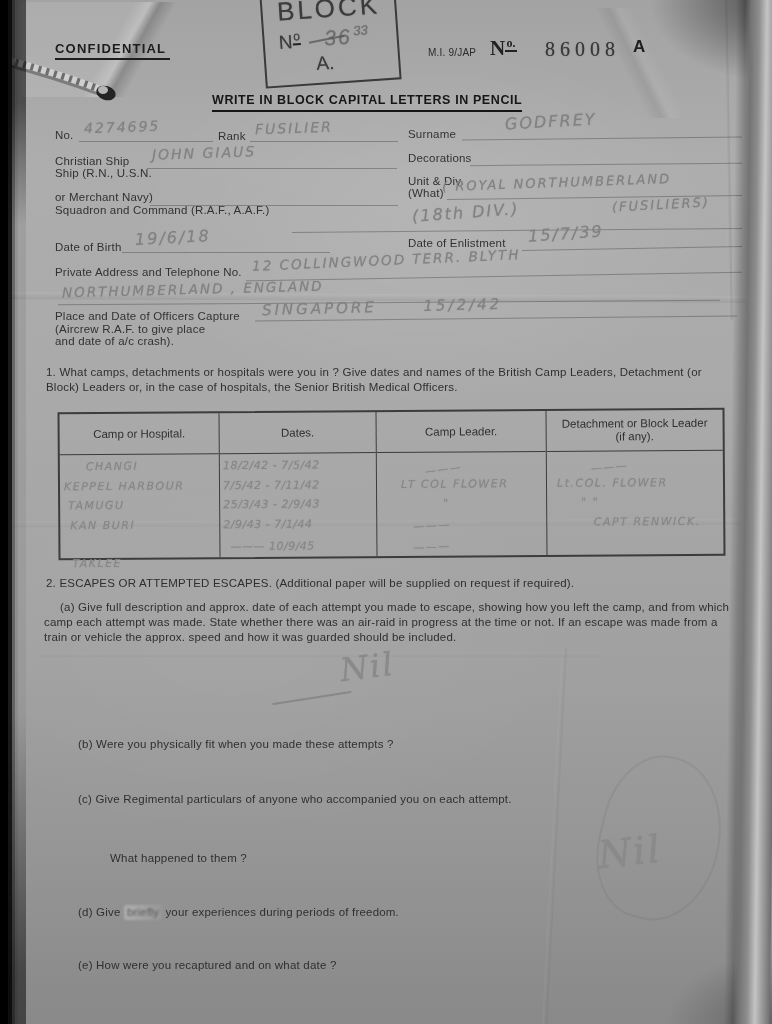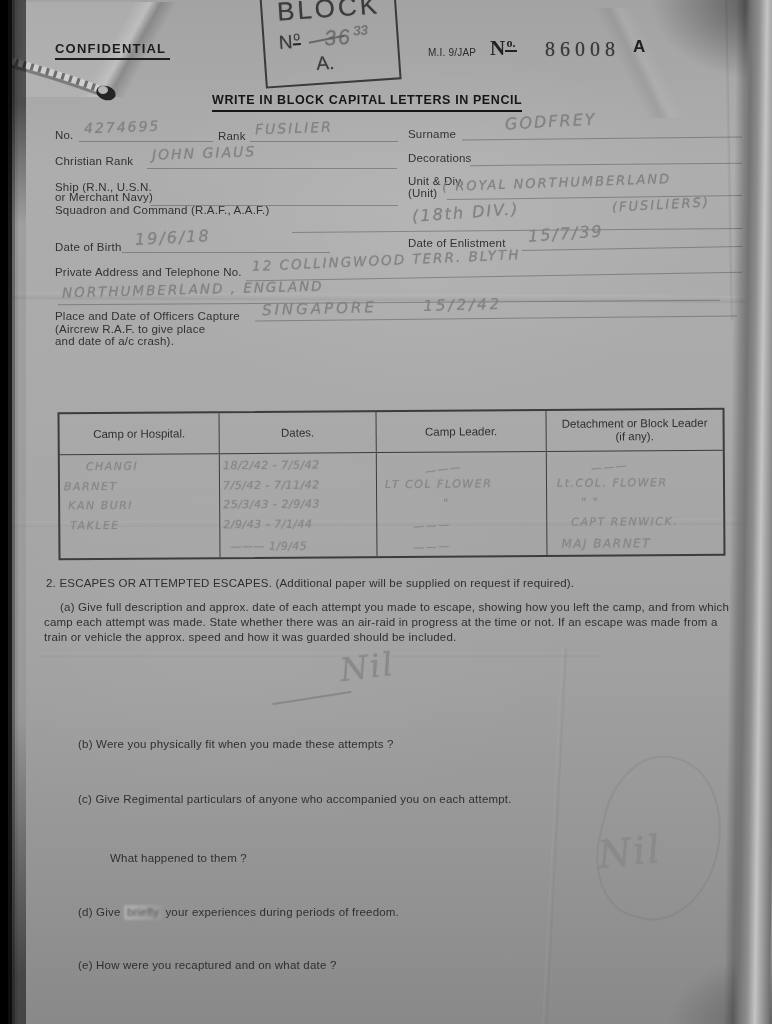--- a/index.html
+++ b/index.html
@@ -79,28 +79,28 @@
     text-align:center; font-size:11.5px; color:#303030; padding:0 10px; line-height:13px; }
   .ct-body { padding-top:5px; }
   .ct-line { height:19.5px; font-family:"DejaVu Sans", sans-serif; font-style:italic; font-size:11px; color:#878787;
     letter-spacing:1.5px; white-space:nowrap; text-shadow:0 0 1px rgba(130,130,130,.6); }
   .ct-c1 .ct-line:nth-child(1){ margin-left:26px; } .ct-c1 .ct-line:nth-child(2){ margin-left:4px; }
   .ct-c1 .ct-line:nth-child(3){ margin-left:8px; } .ct-c1 .ct-line:nth-child(4){ margin-left:10px; }
   .ct-c1 .ct-line:nth-child(5){ margin-left:12px; margin-top:19px; }
   .ct-c2 .ct-line { margin-left:3px; letter-spacing:.5px; }
   .ct-c2 .ct-line:nth-child(5){ margin-left:10px; margin-top:3px; }
   .ct-c3 .ct-line:nth-child(1){ margin-left:48px; transform:rotate(-7deg); }
-  .ct-c3 .ct-line:nth-child(2){ margin-left:8px; }
+  .ct-c3 .ct-line:nth-child(2){ margin-left:24px; }
   .ct-c3 .ct-line:nth-child(3){ margin-left:66px; }
   .ct-c3 .ct-line:nth-child(4){ margin-left:36px; transform:rotate(-3deg); }
   .ct-c3 .ct-line:nth-child(5){ margin-left:36px; margin-top:3px; transform:rotate(-2deg); }
   .ct-c4 .ct-line:nth-child(1){ margin-left:44px; transform:rotate(-5deg); }
   .ct-c4 .ct-line:nth-child(2){ margin-left:10px; }
   .ct-c4 .ct-line:nth-child(3){ margin-left:34px; }
-  .ct-c4 .ct-line:nth-child(4){ margin-left:24px; }
+  .ct-c4 .ct-line:nth-child(4){ margin-left:24px;text-align:center; }
   .ct-c4 .ct-line:nth-child(5){ margin-left:14px; margin-top:2px; font-size:12px; }
   
   .para { position:absolute; color:#2f2f2f; font-size:11.5px; line-height:15px; letter-spacing:.2px; }
   .smudge { display:inline-block; color:#4e4e4e; filter:blur(1.1px); opacity:.85; padding:0 3px;
     background:linear-gradient(90deg, rgba(200,200,200,.65), rgba(165,165,165,.35)); border-radius:3px; }
 </style>
 </head>
 <body>
 
 <div class="page">
@@ -144,33 +144,33 @@
   <div class="pr" style="left:55px; top:129px">No.</div>
   <div class="hw" style="left:84px; top:119px; font-size:14px; transform:rotate(-2deg)">4274695</div>
   <div class="rule" style="left:79px; top:141px; width:134px"></div>
   <div class="pr" style="left:218px; top:130px">Rank</div>
   <div class="hw" style="left:255px; top:120px; font-size:14px; transform:rotate(-2deg)">FUSILIER</div>
   <div class="rule" style="left:250px; top:141px; width:148px"></div>
   <div class="pr" style="left:408px; top:128px">Surname</div>
   <div class="hw" style="left:505px; top:112px; font-size:16px; transform:rotate(-3deg)">GODFREY</div>
   <div class="rule" style="left:462px; top:138px; width:280px; transform:rotate(-.6deg)"></div>
 
-  <div class="pr" style="left:55px; top:155px">Christian Rank</div>
+  <div class="pr" style="left:55px; top:155px">Christian Ship</div>
   <div class="hw" style="left:152px; top:145px; font-size:14px; transform:rotate(-2deg)">JOHN GIAUS</div>
   <div class="rule" style="left:147px; top:168px; width:250px"></div>
   <div class="pr" style="left:408px; top:152px">Decorations</div>
   <div class="hw" style="left:480px; top:146px; font-size:13px"></div>
   <div class="rule" style="left:470px; top:164px; width:272px; transform:rotate(-.5deg)"></div>
 
-  <div class="pr" style="left:55px; top:181px">Ship (R.N., U.S.N.</div>
+  <div class="pr" style="left:55px; top:167px">Ship (R.N., U.S.N.</div>
   <div class="pr" style="left:55px; top:191px">or Merchant Navy)</div>
   <div class="hw" style="left:200px; top:192px; font-size:13px"></div>
   <div class="rule" style="left:150px; top:205px; width:248px"></div>
   <div class="pr" style="left:408px; top:175px">Unit &amp; Div.</div>
-  <div class="pr" style="left:408px; top:187px">(Unit)</div>
+  <div class="pr" style="left:408px; top:187px">(What)</div>
   <div class="hw" style="left:442px; top:175px; font-size:13px; transform:rotate(-2deg)">( ROYAL NORTHUMBERLAND</div>
   <div class="rule" style="left:447px; top:197px; width:295px; transform:rotate(-.8deg)"></div>
   <div class="hw" style="left:612px; top:197px; font-size:13px; transform:rotate(-3deg)">(FUSILIERS)</div>
 
   <div class="pr" style="left:55px; top:204px">Squadron and Command (R.A.F., A.A.F.)</div>
   <div class="hw" style="left:412px; top:203px; font-size:16px; transform:rotate(-4deg)">(18th DIV.)</div>
   <div class="rule" style="left:292px; top:230px; width:450px; transform:rotate(-.5deg)"></div>
 
   <div class="pr" style="left:55px; top:241px">Date of Birth</div>
   <div class="hw" style="left:135px; top:228px; font-size:16px; transform:rotate(-3deg)">19/6/18</div>
@@ -184,59 +184,60 @@
   <div class="rule" style="left:246px; top:276px; width:496px; transform:rotate(-1deg)"></div>
   <div class="hw" style="left:62px; top:281px; font-size:13.5px; transform:rotate(-1.5deg)">NORTHUMBERLAND , ENGLAND</div>
   <div class="rule" style="left:58px; top:302px; width:662px; transform:rotate(-.4deg)"></div>
 
   <div class="pr" style="left:55px; top:310px">Place and Date of Officers Capture</div>
   <div class="pr" style="left:55px; top:323px">(Aircrew R.A.F. to give place</div>
   <div class="pr" style="left:55px; top:335px">and date of a/c crash).</div>
   <div class="hw" style="left:262px; top:298px; font-size:15px; letter-spacing:3px; transform:rotate(-1.5deg); white-space:pre">SINGAPORE      15/2/42</div>
   <div class="rule" style="left:255px; top:318px; width:482px; transform:rotate(-.6deg)"></div>
 
+  <div class="para" style="left:46px; top:365px; width:682px">1.   What camps, detachments or hospitals were you in ?   Give dates and names of the British Camp Leaders, Detachment (or Block) Leaders or, in the case of hospitals, the Senior British Medical Officers.</div>
 
   <div class="camp-table">
     <div class="ct-col ct-c1">
       <div class="ct-head">Camp or Hospital.</div>
       <div class="ct-body">
         <div class="ct-line">CHANGI</div>
-        <div class="ct-line">BARNET</div>
+        <div class="ct-line">KEPPEL HARBOUR</div>
+        <div class="ct-line">TAMUGU</div>
         <div class="ct-line">KAN BURI</div>
         <div class="ct-line">TAKLEE</div>
       </div>
     </div>
     <div class="ct-col ct-c2">
       <div class="ct-head">Dates.</div>
       <div class="ct-body">
         <div class="ct-line">18/2/42 - 7/5/42</div>
         <div class="ct-line">7/5/42 - 7/11/42</div>
         <div class="ct-line">25/3/43 - 2/9/43</div>
         <div class="ct-line">2/9/43 - 7/1/44</div>
-        <div class="ct-line">———   1/9/45</div>
+        <div class="ct-line">———   10/9/45</div>
       </div>
     </div>
     <div class="ct-col ct-c3">
       <div class="ct-head">Camp Leader.</div>
       <div class="ct-body">
         <div class="ct-line">———</div>
         <div class="ct-line">LT COL FLOWER</div>
         <div class="ct-line">"</div>
         <div class="ct-line">———</div>
         <div class="ct-line">———</div>
       </div>
     </div>
     <div class="ct-col ct-c4">
       <div class="ct-head">Detachment or Block Leader (if any).</div>
       <div class="ct-body">
         <div class="ct-line">———</div>
         <div class="ct-line">Lt.COL. FLOWER</div>
         <div class="ct-line">"   "</div>
         <div class="ct-line">CAPT RENWICK.</div>
-        <div class="ct-line">MAJ BARNET</div>
       </div>
     </div>
   </div>
 
   <div class="para" style="left:46px; top:576px; width:690px">2.   ESCAPES OR ATTEMPTED ESCAPES.   (Additional paper will be supplied on request if required).</div>
   <div class="para" style="left:44px; top:600px; width:690px; text-indent:16px">(a)   Give full description and approx. date of each attempt you made to escape, showing how you left the camp, and from which camp each attempt was made.   State whether there was an air-raid in progress at the time or not.   If an escape was made from a train or vehicle the approx. speed and how it was guarded should be included.</div>
 
   <div class="hw nil" style="left:340px; top:648px; font-size:32px; transform:rotate(-7deg)">Nil</div>
   <div class="stroke" style="left:272px; top:697px; width:80px; transform:rotate(-9deg)"></div>
 

